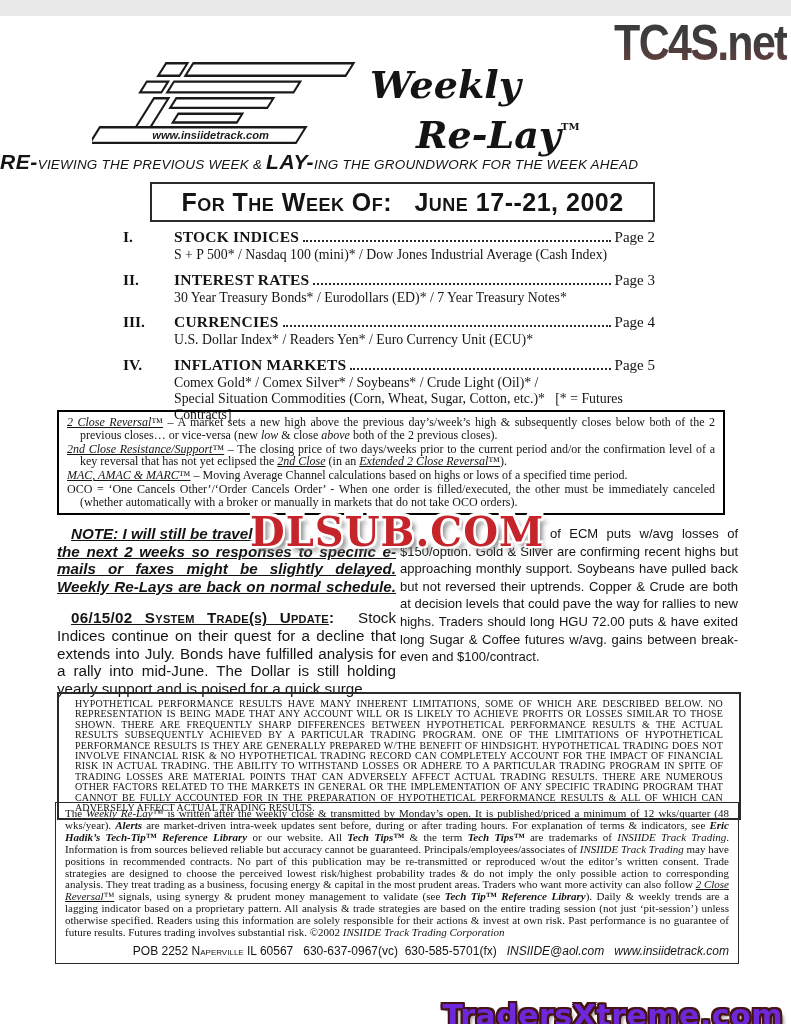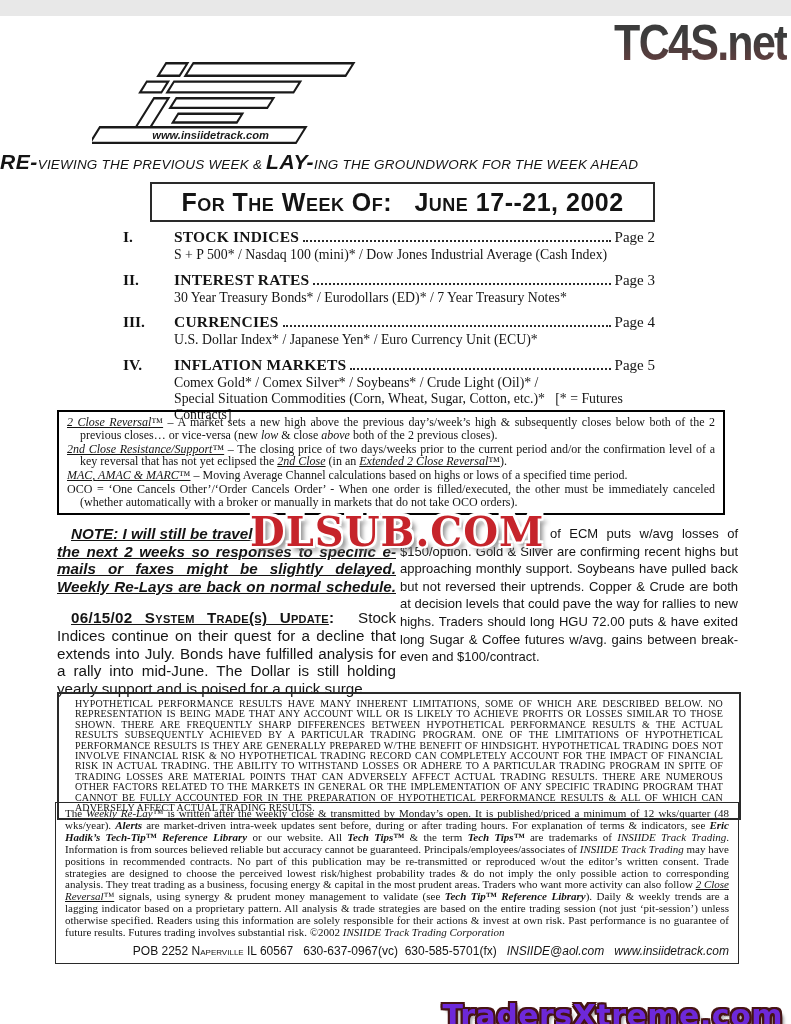--- a/index.html
+++ b/index.html
@@ -97,20 +97,24 @@
         <rect x="58" y="6" width="165" height="13"></rect>
         <rect x="22" y="25" width="22" height="11"></rect>
         <rect x="50" y="25" width="130" height="11"></rect>
         <rect x="40" y="42" width="15" height="34"></rect>
         <rect x="63" y="42" width="100" height="10"></rect>
         <rect x="75" y="58" width="66" height="9"></rect>
         <rect x="3" y="72" width="212" height="16"></rect>
       </g>
       <text x="62" y="84" font-family="Liberation Sans, sans-serif" font-size="11.5" font-style="italic" font-weight="bold" fill="#1a1a1a">www.insiidetrack.com</text>
     </svg>
+    <div class="mast-title">
+      <div class="mt1">Weekly</div>
+      <div class="mt2"><span>Re-Lay</span><span class="tm-sup">TM</span></div>
+    </div>
   </div>
 
   <div class="tagline">
     <span class="tag-big">RE-</span><span class="tag-small">VIEWING THE PREVIOUS WEEK &amp; </span><span class="tag-big">LAY-</span><span class="tag-small">ING THE GROUNDWORK FOR THE WEEK AHEAD</span>
   </div>
 
   <div class="weekbox">
     <span>For The Week Of:&nbsp;&nbsp; June 17--21, 2002</span>
   </div>
 
@@ -133,21 +137,21 @@
       </div>
       <div class="toc-sub">30 Year Treasury Bonds* / Eurodollars (ED)* / 7 Year Treasury Notes*</div>
     </div>
     <div class="toc-item">
       <div class="toc-row">
         <span class="toc-num">III.</span>
           <span class="toc-title">CURRENCIES</span>
           <span class="leader"></span>
           <span class="toc-page">Page 4</span>
       </div>
-      <div class="toc-sub">U.S. Dollar Index* / Japanese Yen* / Euro Currency Unit (ECU)*</div>
+      <div class="toc-sub">U.S. Dollar Index* / Readers Yen* / Euro Currency Unit (ECU)*</div>
     </div>
     <div class="toc-item">
       <div class="toc-row">
         <span class="toc-num">IV.</span>
           <span class="toc-title">INFLATION MARKETS</span>
           <span class="leader"></span>
           <span class="toc-page">Page 5</span>
       </div>
       <div class="toc-sub">Comex Gold* / Comex Silver* / Soybeans* / Crude Light (Oil)* /</div>
       <div class="toc-sub">Special Situation Commodities (Corn, Wheat, Sugar, Cotton, etc.)*&nbsp;&nbsp; [* = Futures Contracts]</div>

